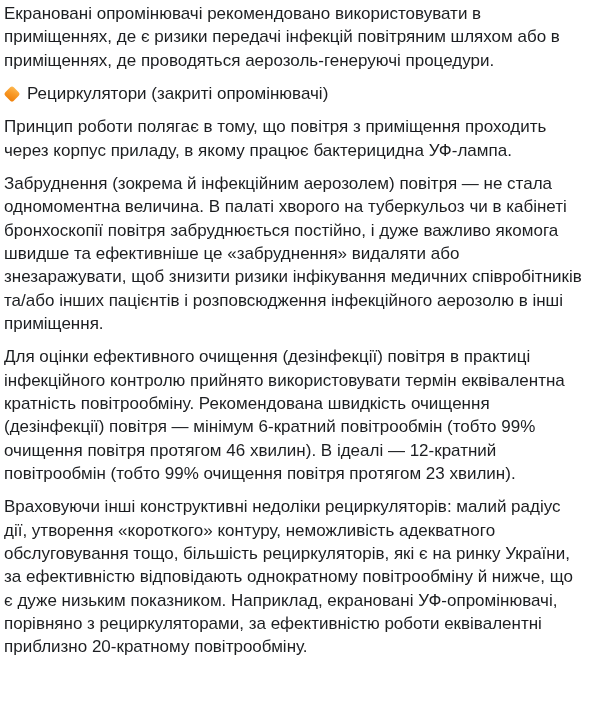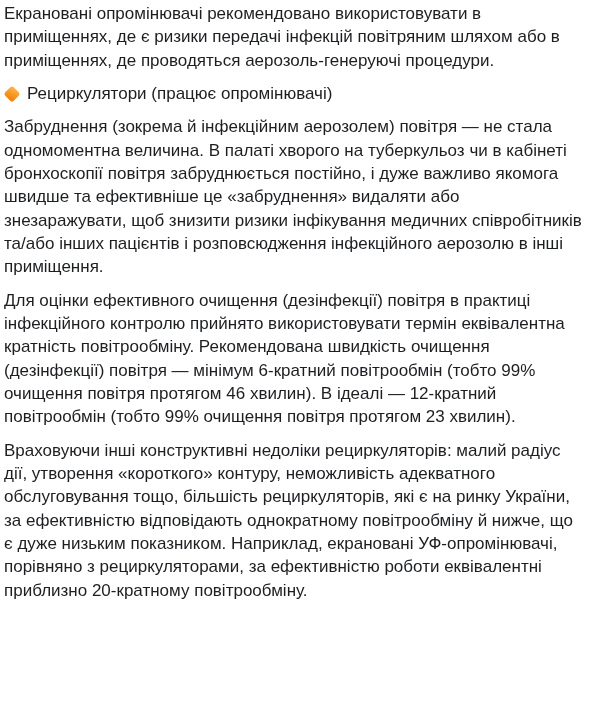--- a/index.html
+++ b/index.html
@@ -43,23 +43,25 @@
 </head>
 <body>
 
 <div class="article">
 
   <p>Екрановані опромінювачі рекомендовано використовувати в
 приміщеннях, де є ризики передачі інфекцій повітряним шляхом або в
 приміщеннях, де проводяться аерозоль-генеруючі процедури.</p>
 
   <p class="heading-line">
-    <span class="diamond"></span><span>Рециркулятори (працює опромінювачі)</span>
+    <span class="diamond"></span><span>Рециркулятори (закриті опромінювачі)</span>
   </p>
 
+  <p>Принцип роботи полягає в тому, що повітря з приміщення проходить
+через корпус приладу, в якому працює бактерицидна УФ-лампа.</p>
 
 
   <p>Забруднення (зокрема й інфекційним аерозолем) повітря — не стала
 одномоментна величина. В палаті хворого на туберкульоз чи в кабінеті
 бронхоскопії повітря забруднюється постійно, і дуже важливо якомога
 швидше та ефективніше це «забруднення» видаляти або
 знезаражувати, щоб знизити ризики інфікування медичних співробітників
 та/або інших пацієнтів і розповсюдження інфекційного аерозолю в інші
 приміщення.</p>
 

